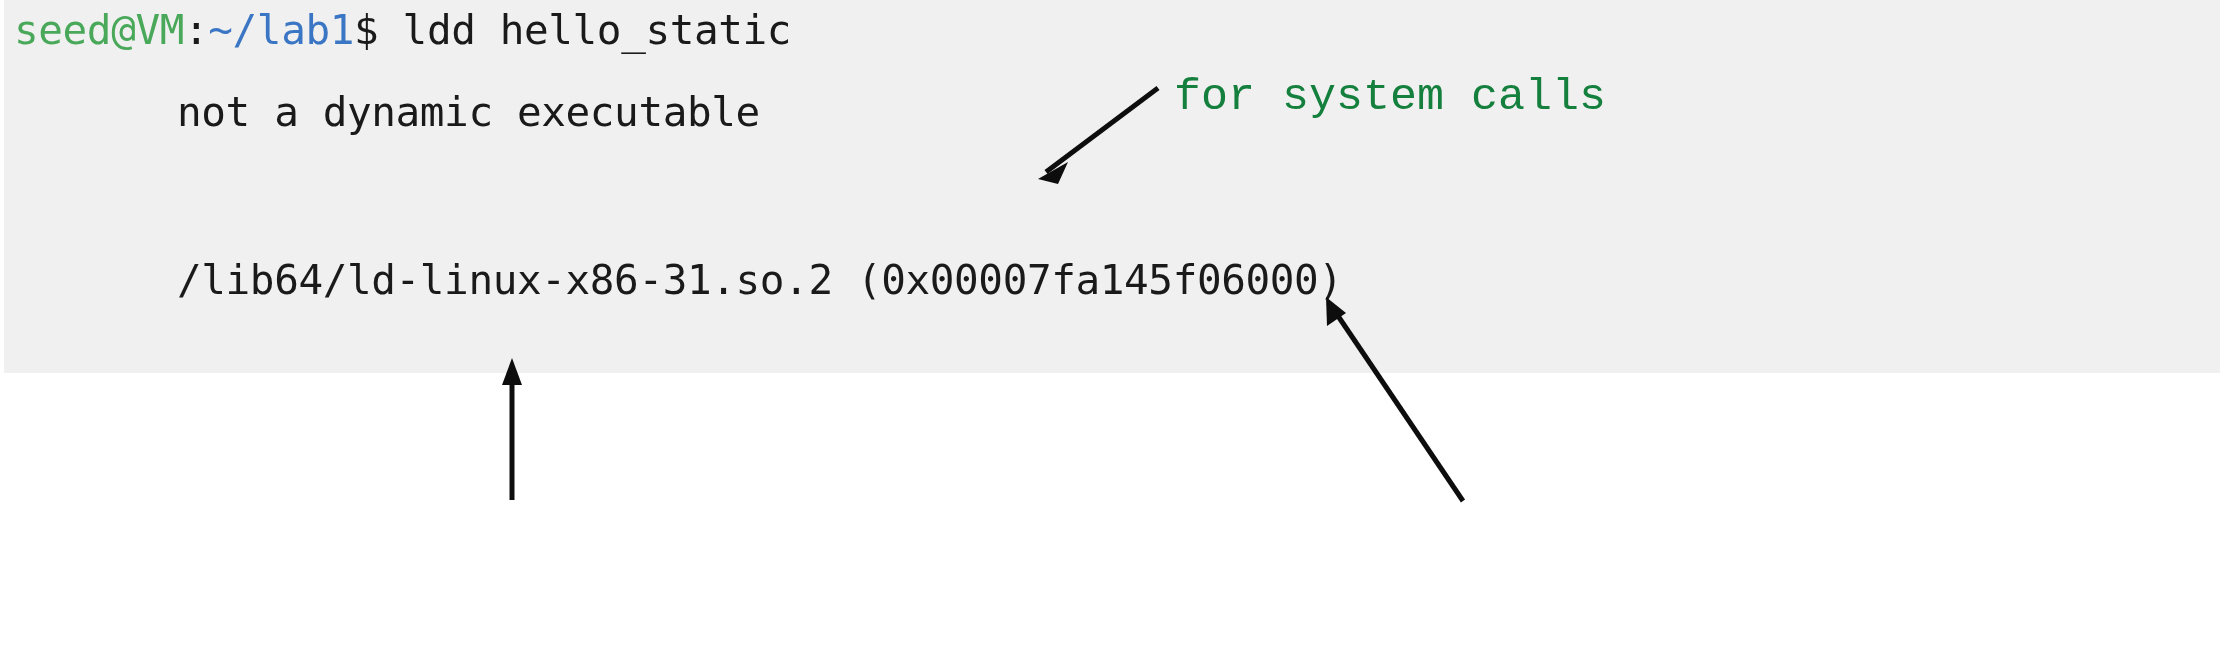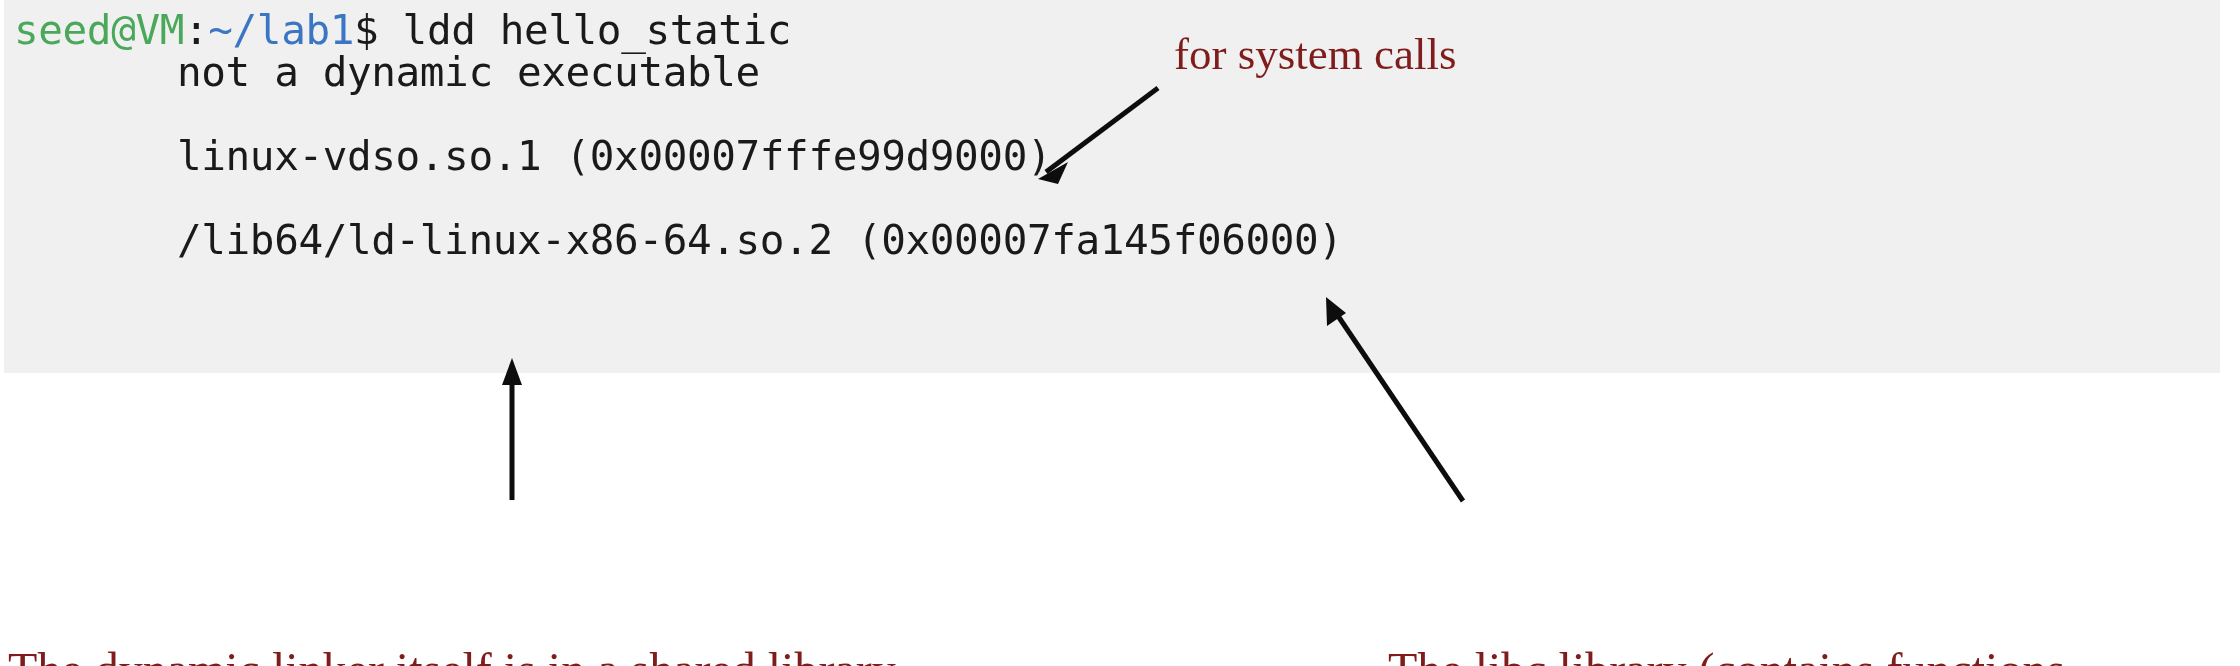--- a/index.html
+++ b/index.html
@@ -41,30 +41,31 @@
   .term-line .prompt { color: #1a1a1a; }
   .term-line .cmd    { color: #1a1a1a; }
 
   .l0 { top: 4px;   }
   .l1 { top: 46px;  }
   .l2 { top: 88px;  }
   .l3 { top: 130px; }
   .l4 { top: 172px; }
   .l5 { top: 214px; }
 
-  .indent { padding-left: 163px; display: inline-block; }
+  .indent { padding-left: 163px; display: inline-block; margin-top: 40px; }
 
   
   .annot {
     position: absolute;
     white-space: pre;
-    color: #7f1d1d;
-    font-family: Liberation Serif, serif;
+    color: #15803d;
+    font-family: Liberation Mono, monospace;
     font-size: 44px;
     line-height: 56px;
+    margin-top: 44px;
   }
   #annot-syscalls {
     left: 1174px;
     top: 26px;
     font-size: 45px;
   }
   #annot-linker {
     left: 8px;
     top: 520px;
     font-size: 48px;
@@ -89,24 +90,23 @@
 </head>
 <body>
 
 <div id="terminal-panel">
 
   <div class="term-line l0"><span class="user">seed@VM</span><span class="colon">:</span><span class="path">~/lab1</span><span class="prompt">$ </span><span class="cmd">ldd hello_static</span></div>
 
   <div class="term-line l1"><span class="indent">not a dynamic executable</span></div>
 
 
-  <div class="term-line l3"><span class="indent">linux-vdso.so.1 (0x00007fffe99d9000)</span></div>
 
 
-  <div class="term-line l5"><span class="indent">/lib64/ld-linux-x86-64.so.2 (0x00007fa145f06000)</span></div>
+  <div class="term-line l5"><span class="indent">/lib64/ld-linux-x86-31.so.2 (0x00007fa145f06000)</span></div>
 
 </div>
 
 <div class="annot" id="annot-syscalls"><span>for system calls</span></div>
 
 <div class="annot" id="annot-linker">
   <div>The dynamic linker itself is in a shared library.</div>
   
 </div>
 

